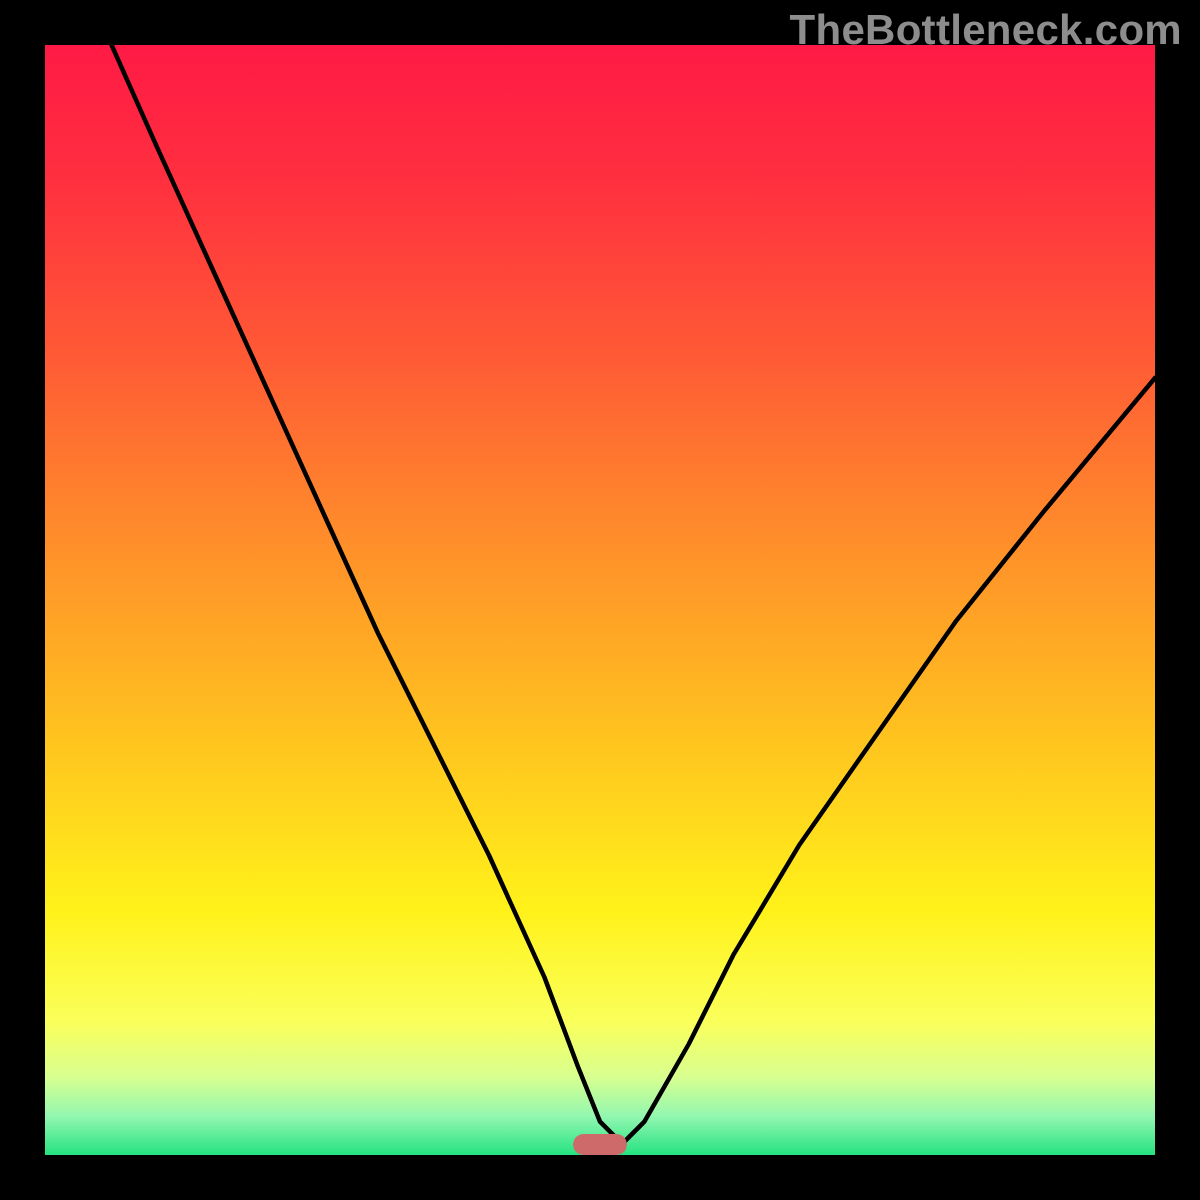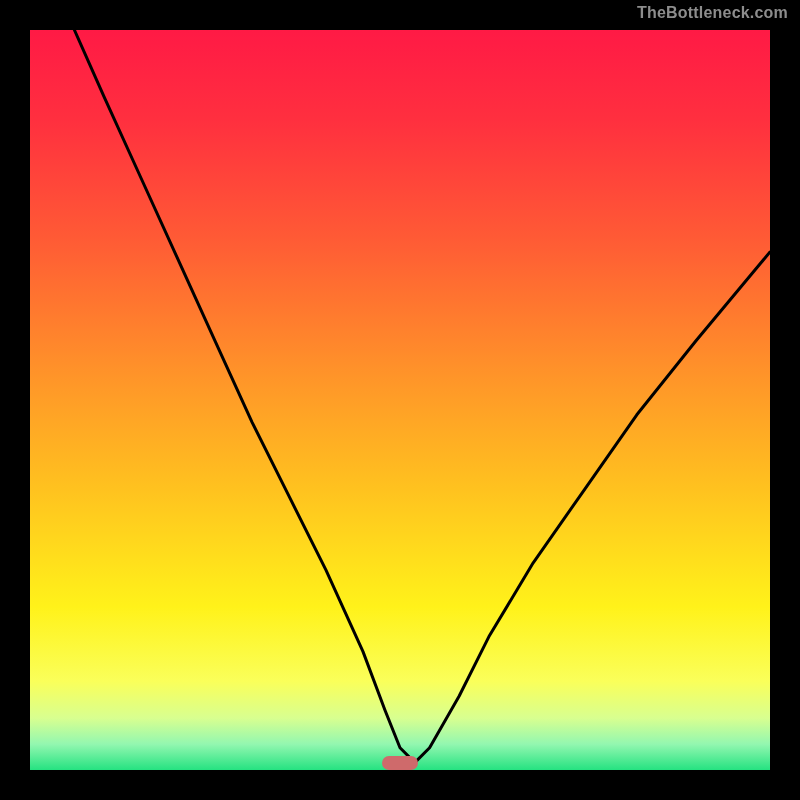--- a/index.html
+++ b/index.html
@@ -52,21 +52,21 @@
     width: 36px;
     height: 14px;
     background: #cf6a6b;
     border-radius: 7px;
   }
   .watermark {
     position: absolute;
     top: 4px;
     right: 12px;
     font-family: Arial, Helvetica, sans-serif;
-    font-size: 16px;
+    font-size: 28px;
     font-weight: 600;
     color: #8d8d8d;
     letter-spacing: 0.2px;
     user-select: none;
   }
 </style>
 </head>
 <body>
 
 <div class="frame">

